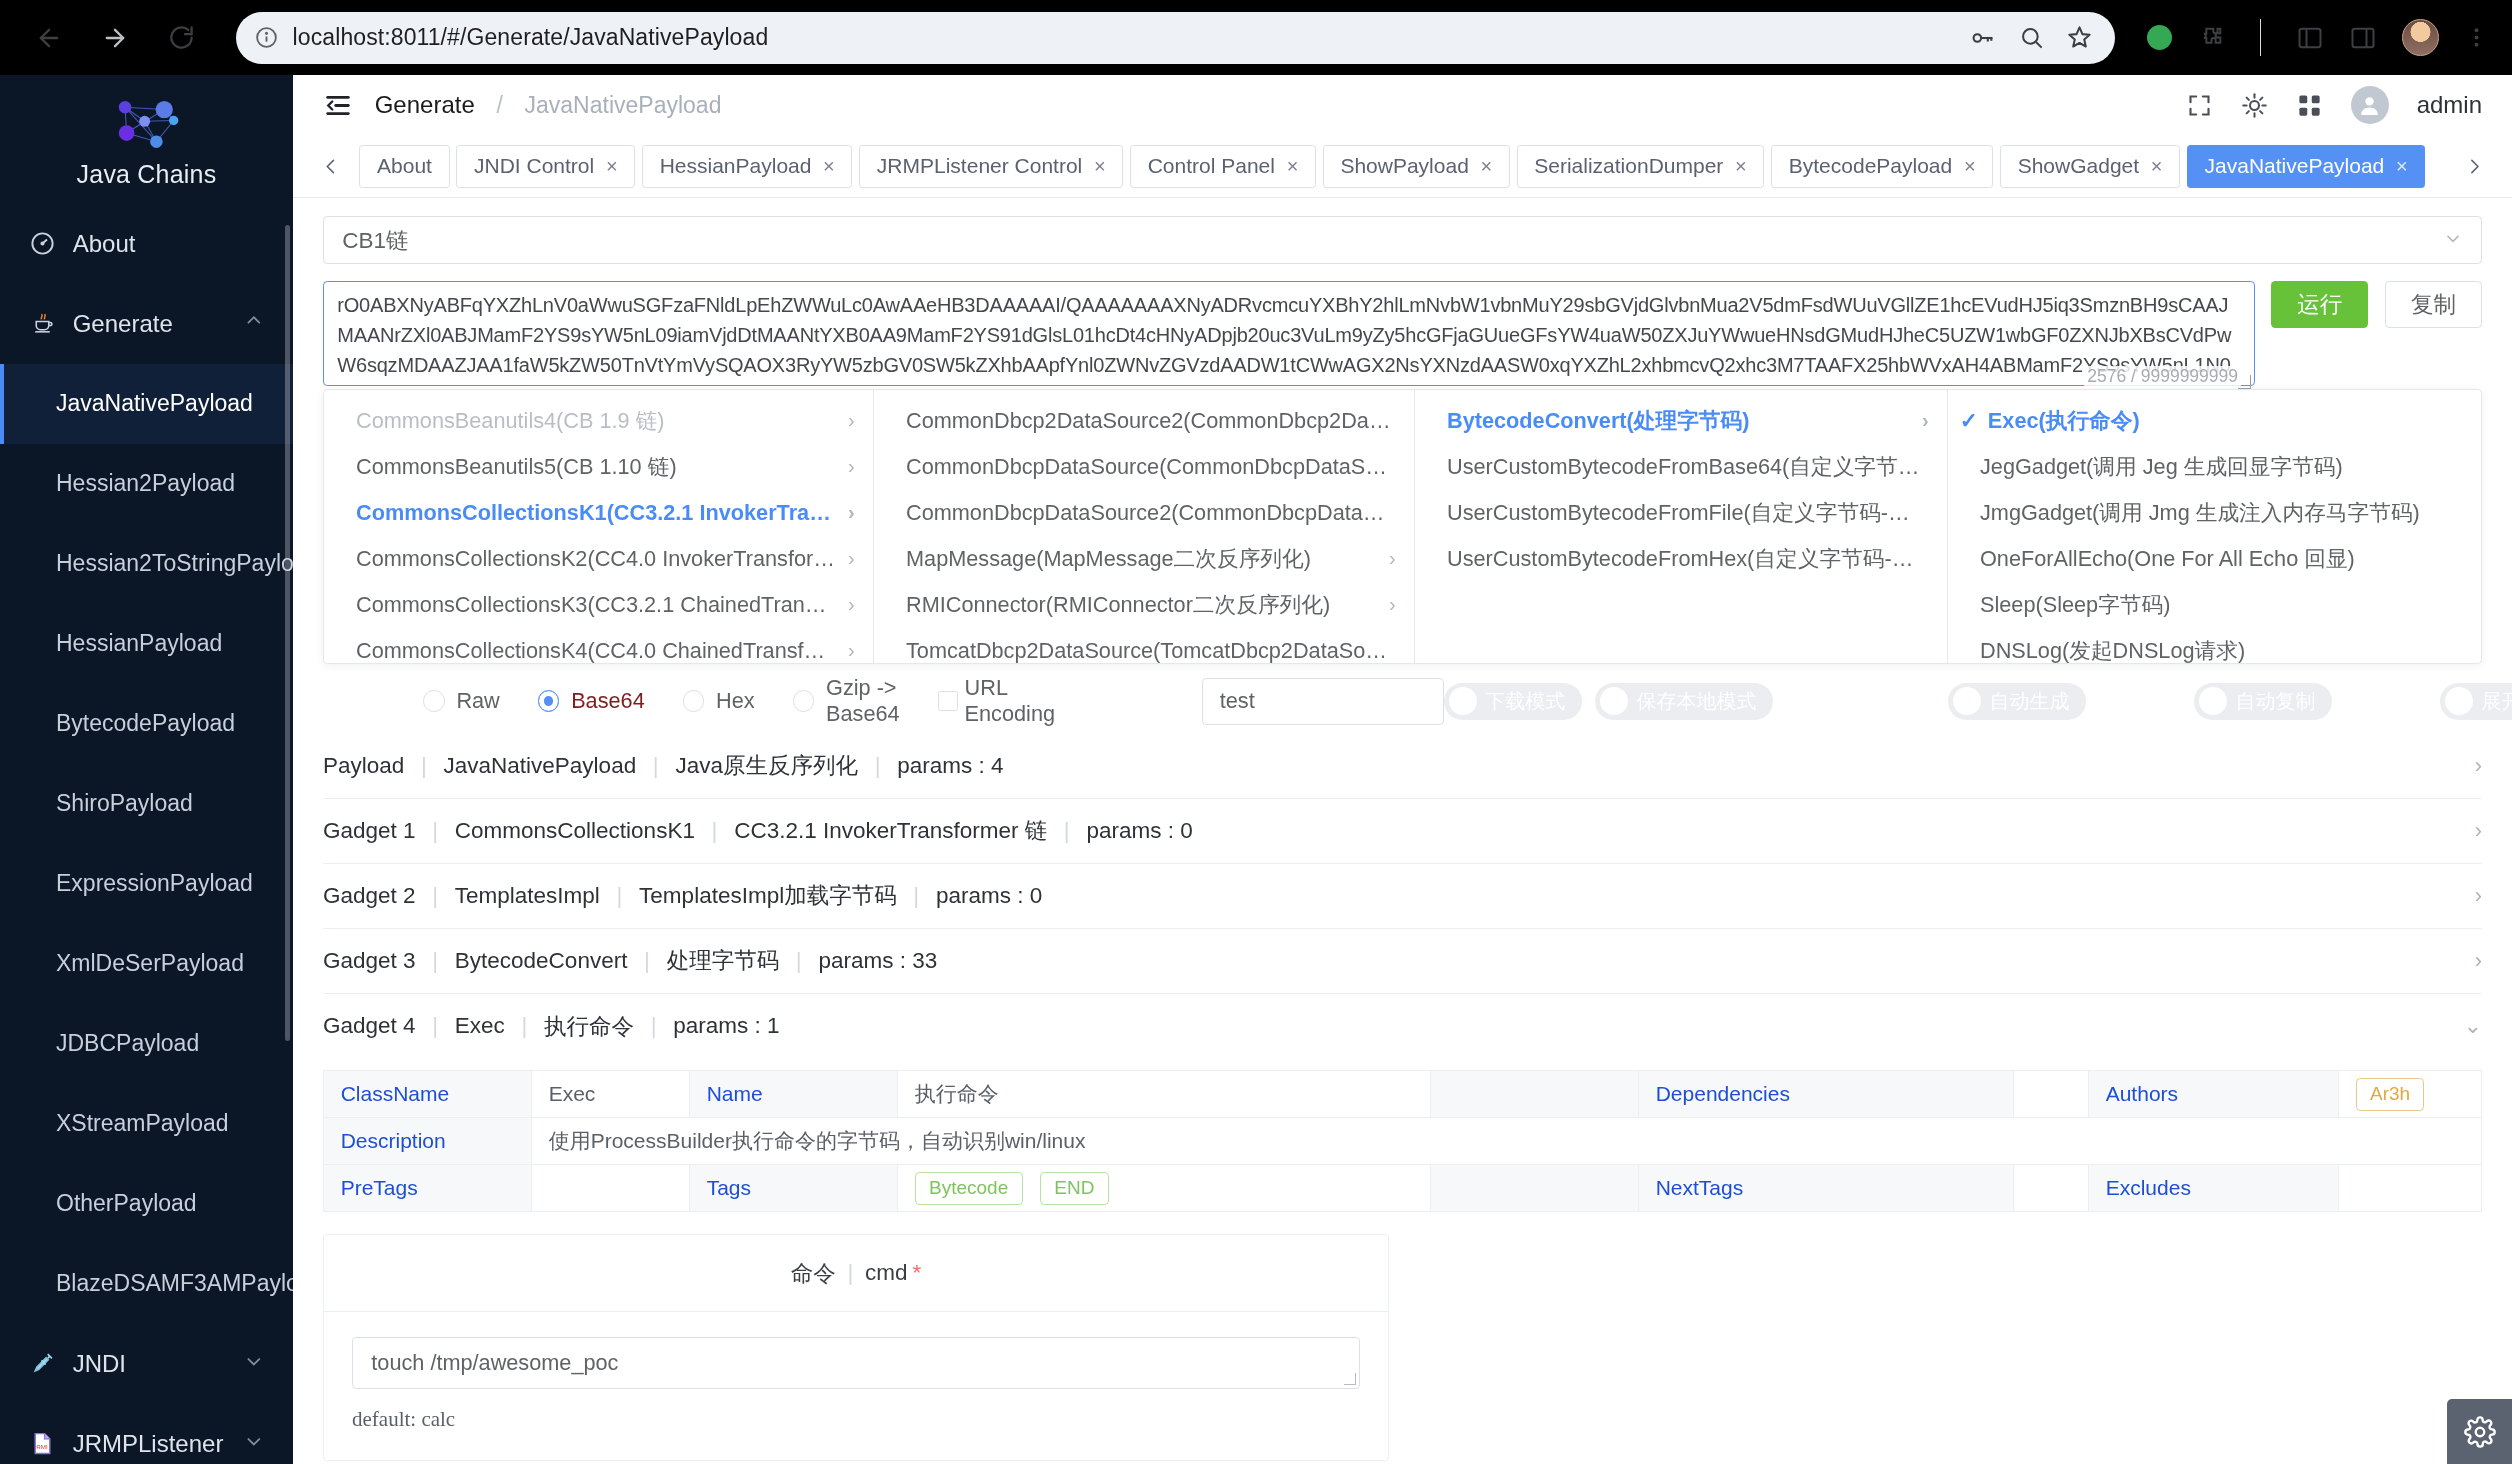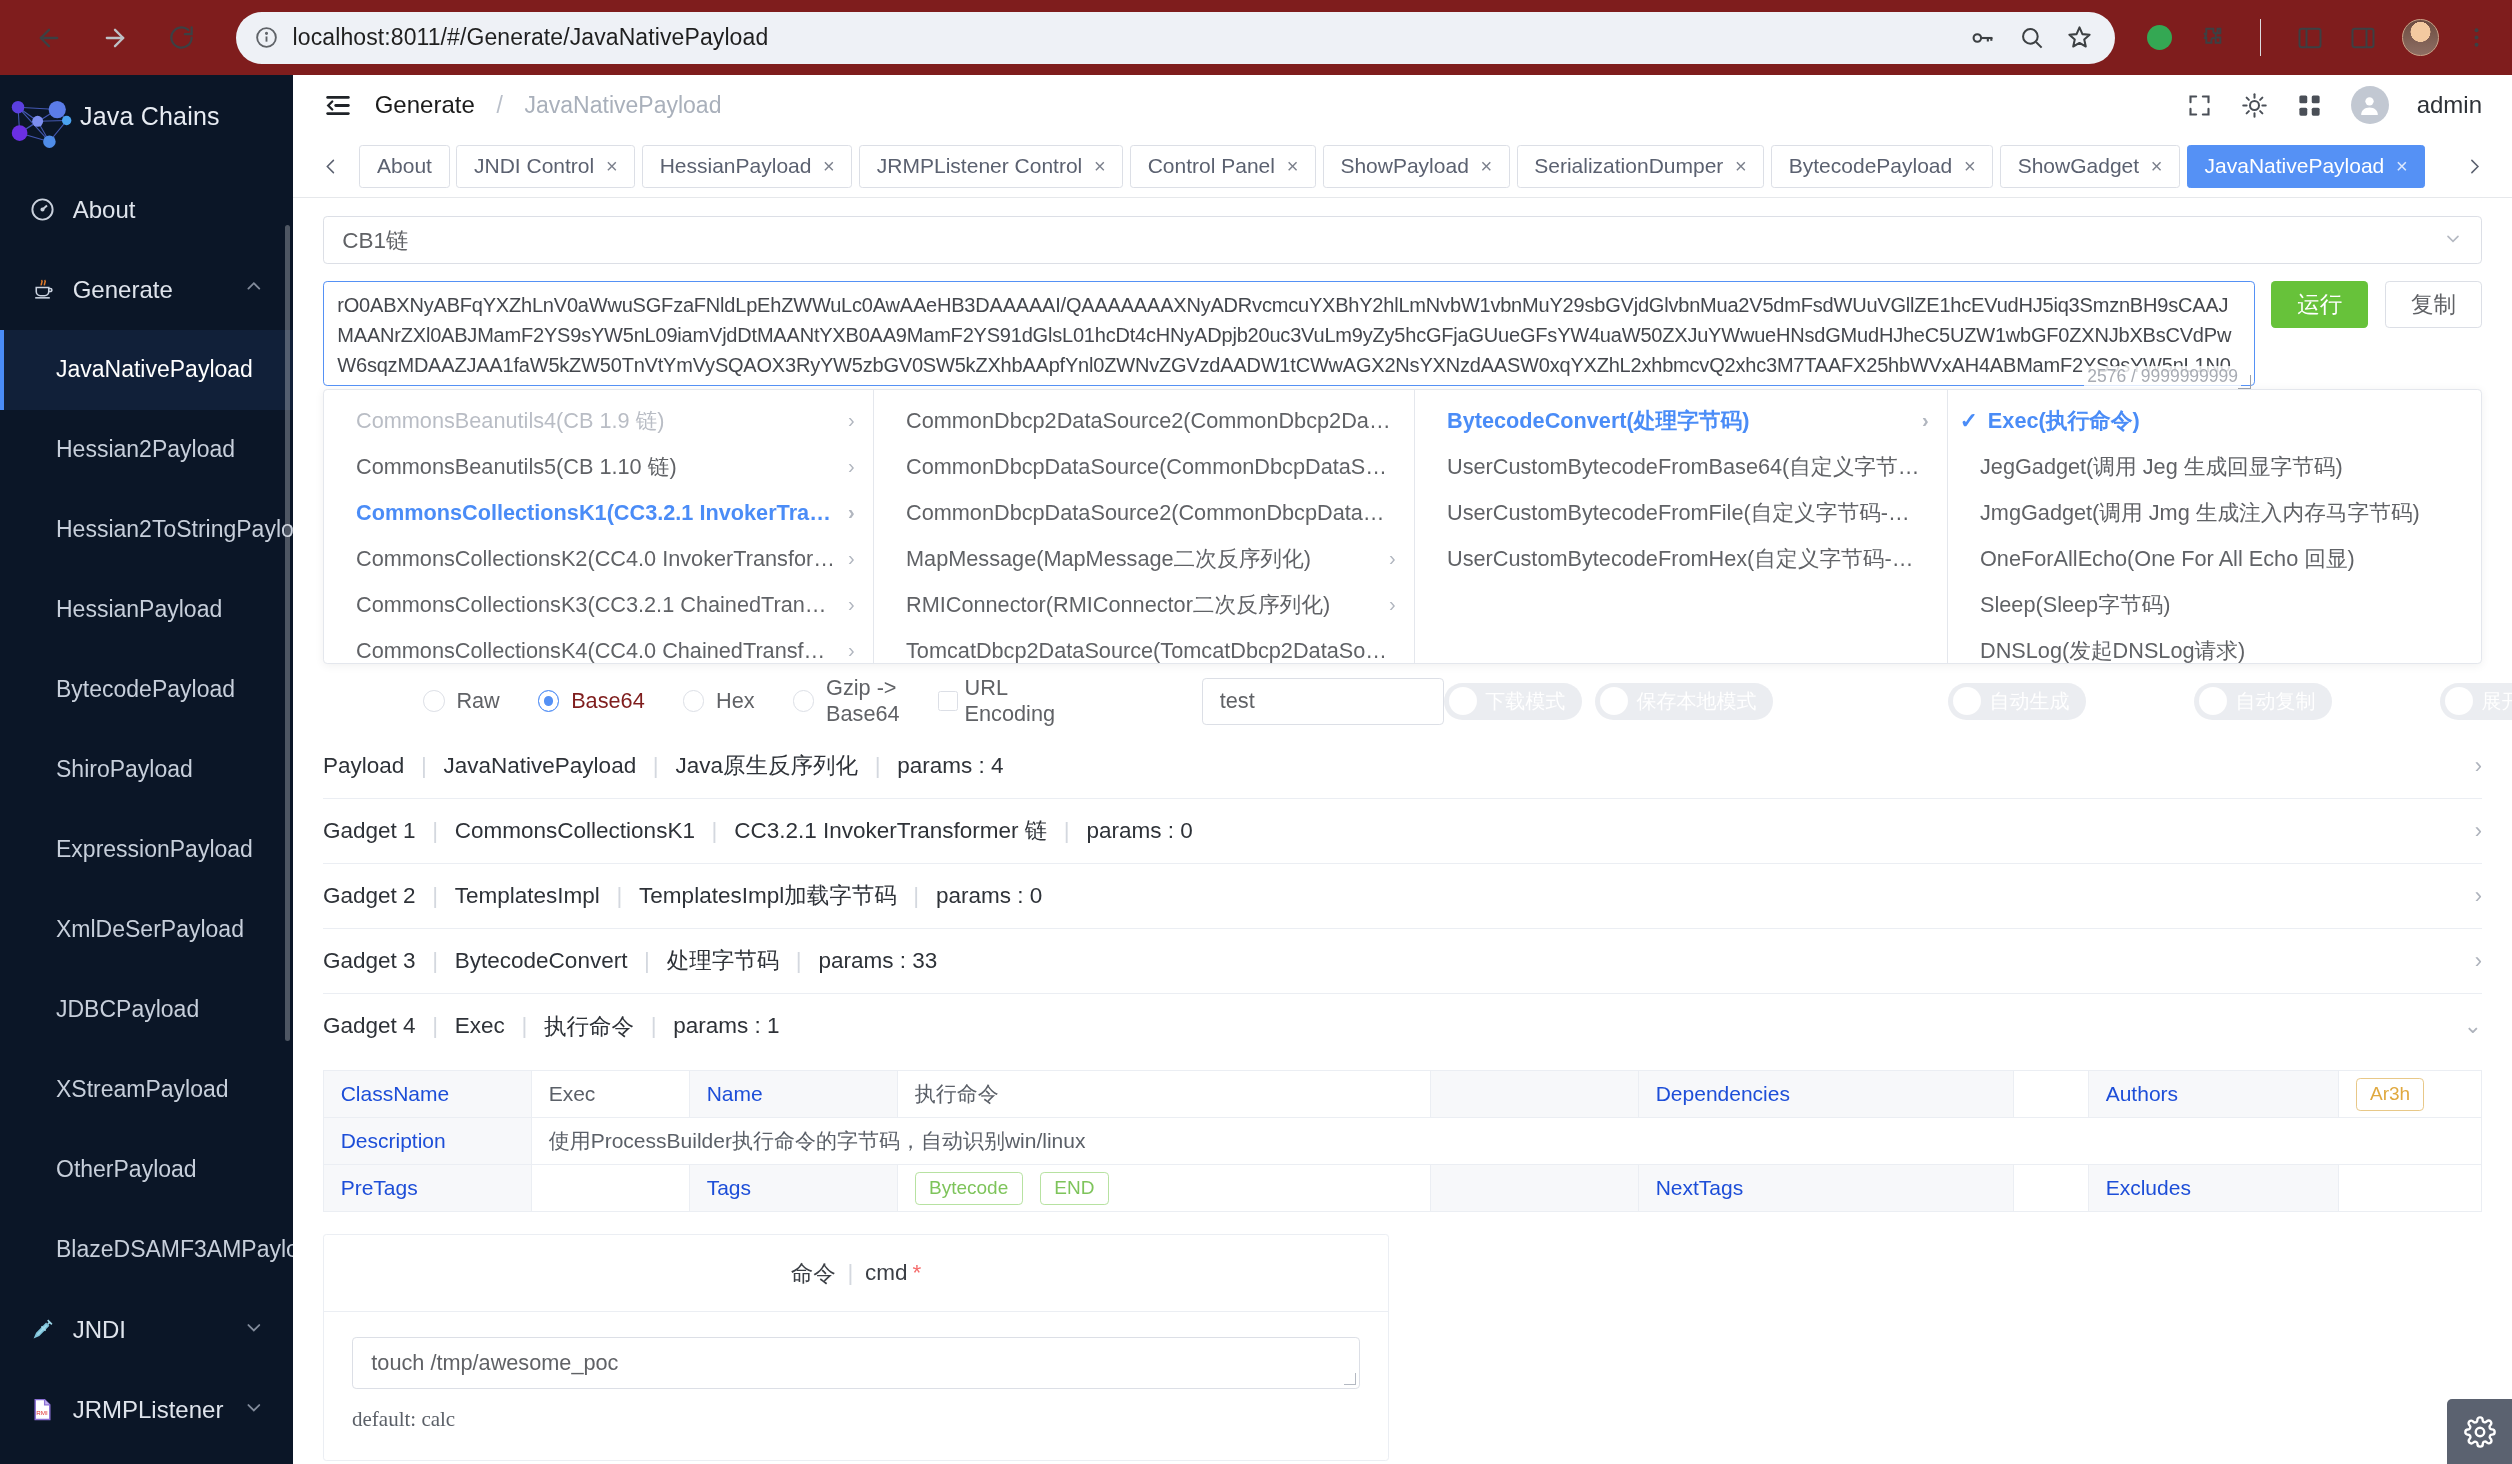--- a/index.html
+++ b/index.html
@@ -10,21 +10,21 @@
     font-size: 22.5px;
     color: #303133;
   }
 
   
   .browser-bar {
     height: 75px;
     display: flex;
     align-items: center;
     padding: 0 23px;
-    background: #7f1d1d;
+    background: #000000;
     gap: 14px;
   }
   .nav-btn {
     width: 52px; height: 52px;
     display: flex; align-items: center; justify-content: center;
     border-radius: 50%;
     flex: none;
   }
   .nav-btn svg { display:block; }
   .omnibox {
@@ -66,21 +66,21 @@
   .sidebar {
     width: 293px;
     flex: none;
     background: #0b1627;
     color: #d6dbe4;
     overflow: hidden;
     position: relative;
   }
   .brand {
     padding: 21.7px 0 15px;
-    display: flex; flex-direction: row; 
+    display: flex; flex-direction: column; align-items: center;
   }
   .brand-logo { width: 80px; height: 58px; }
   .brand-name {
     margin-top: 5px;
     font-size: 25px;
     color: #e8ecf3;
     letter-spacing: 0.2px;
   }
   .nav-group-head {
     height: 80px;

